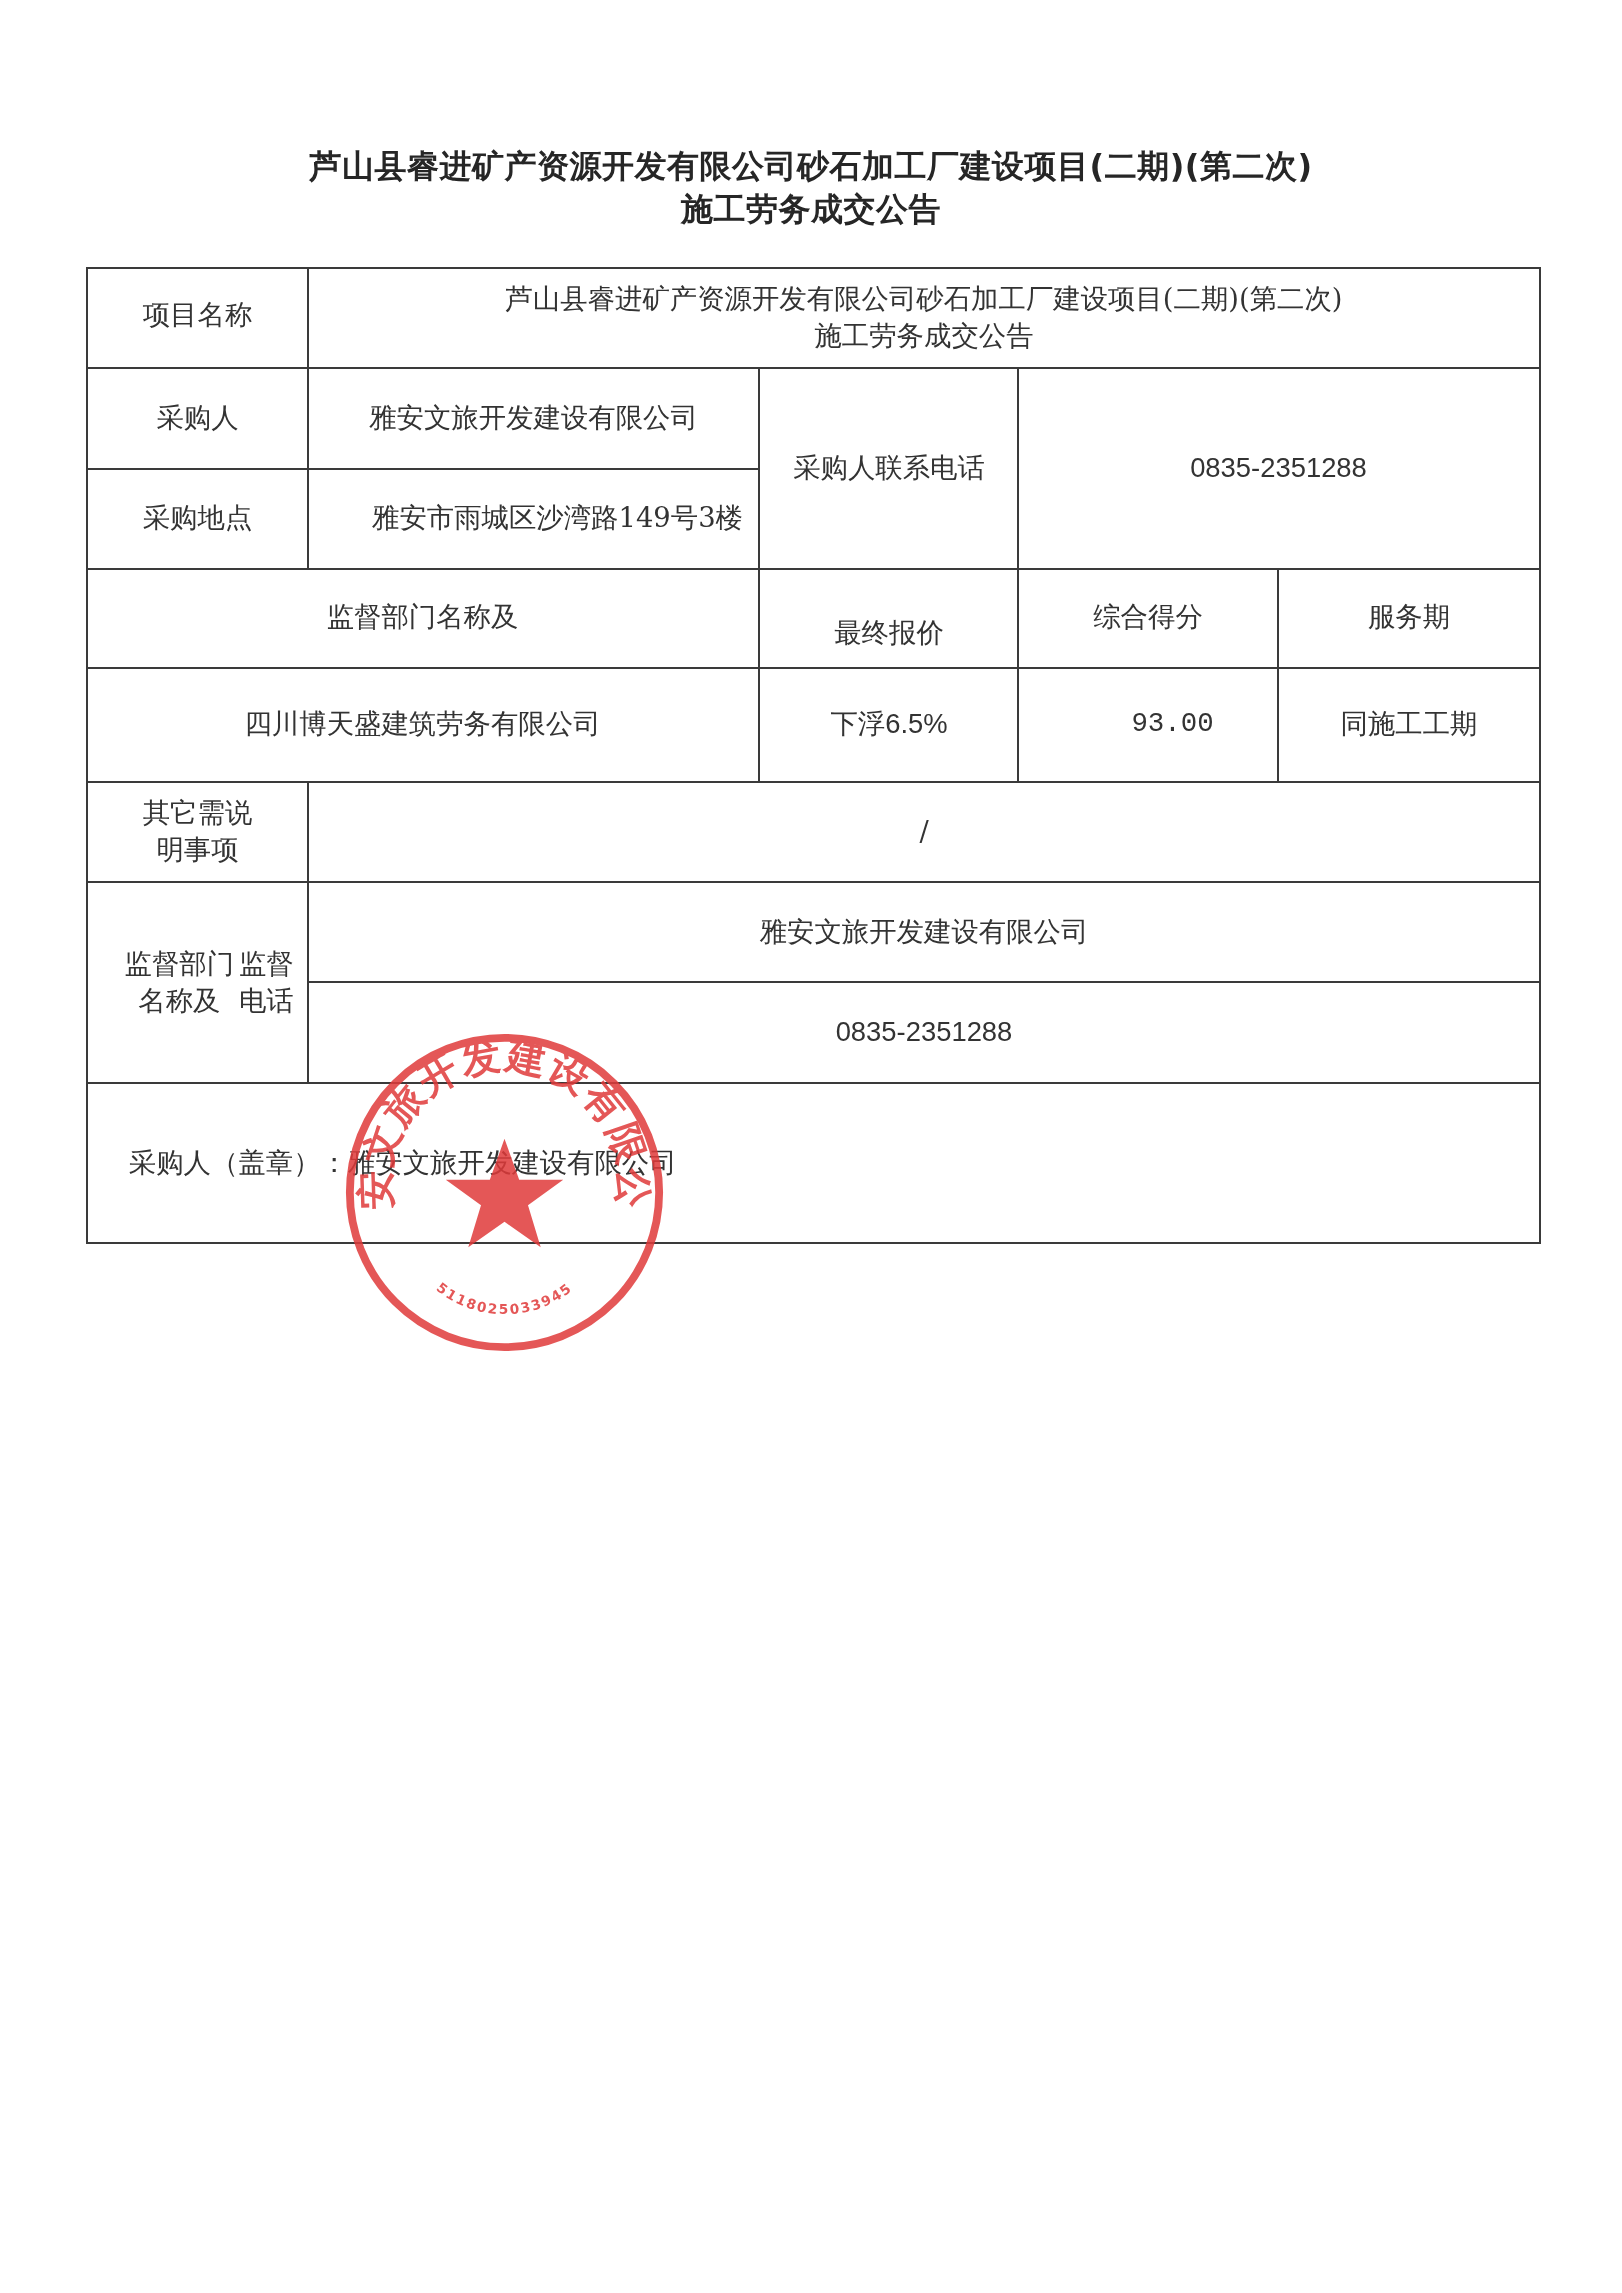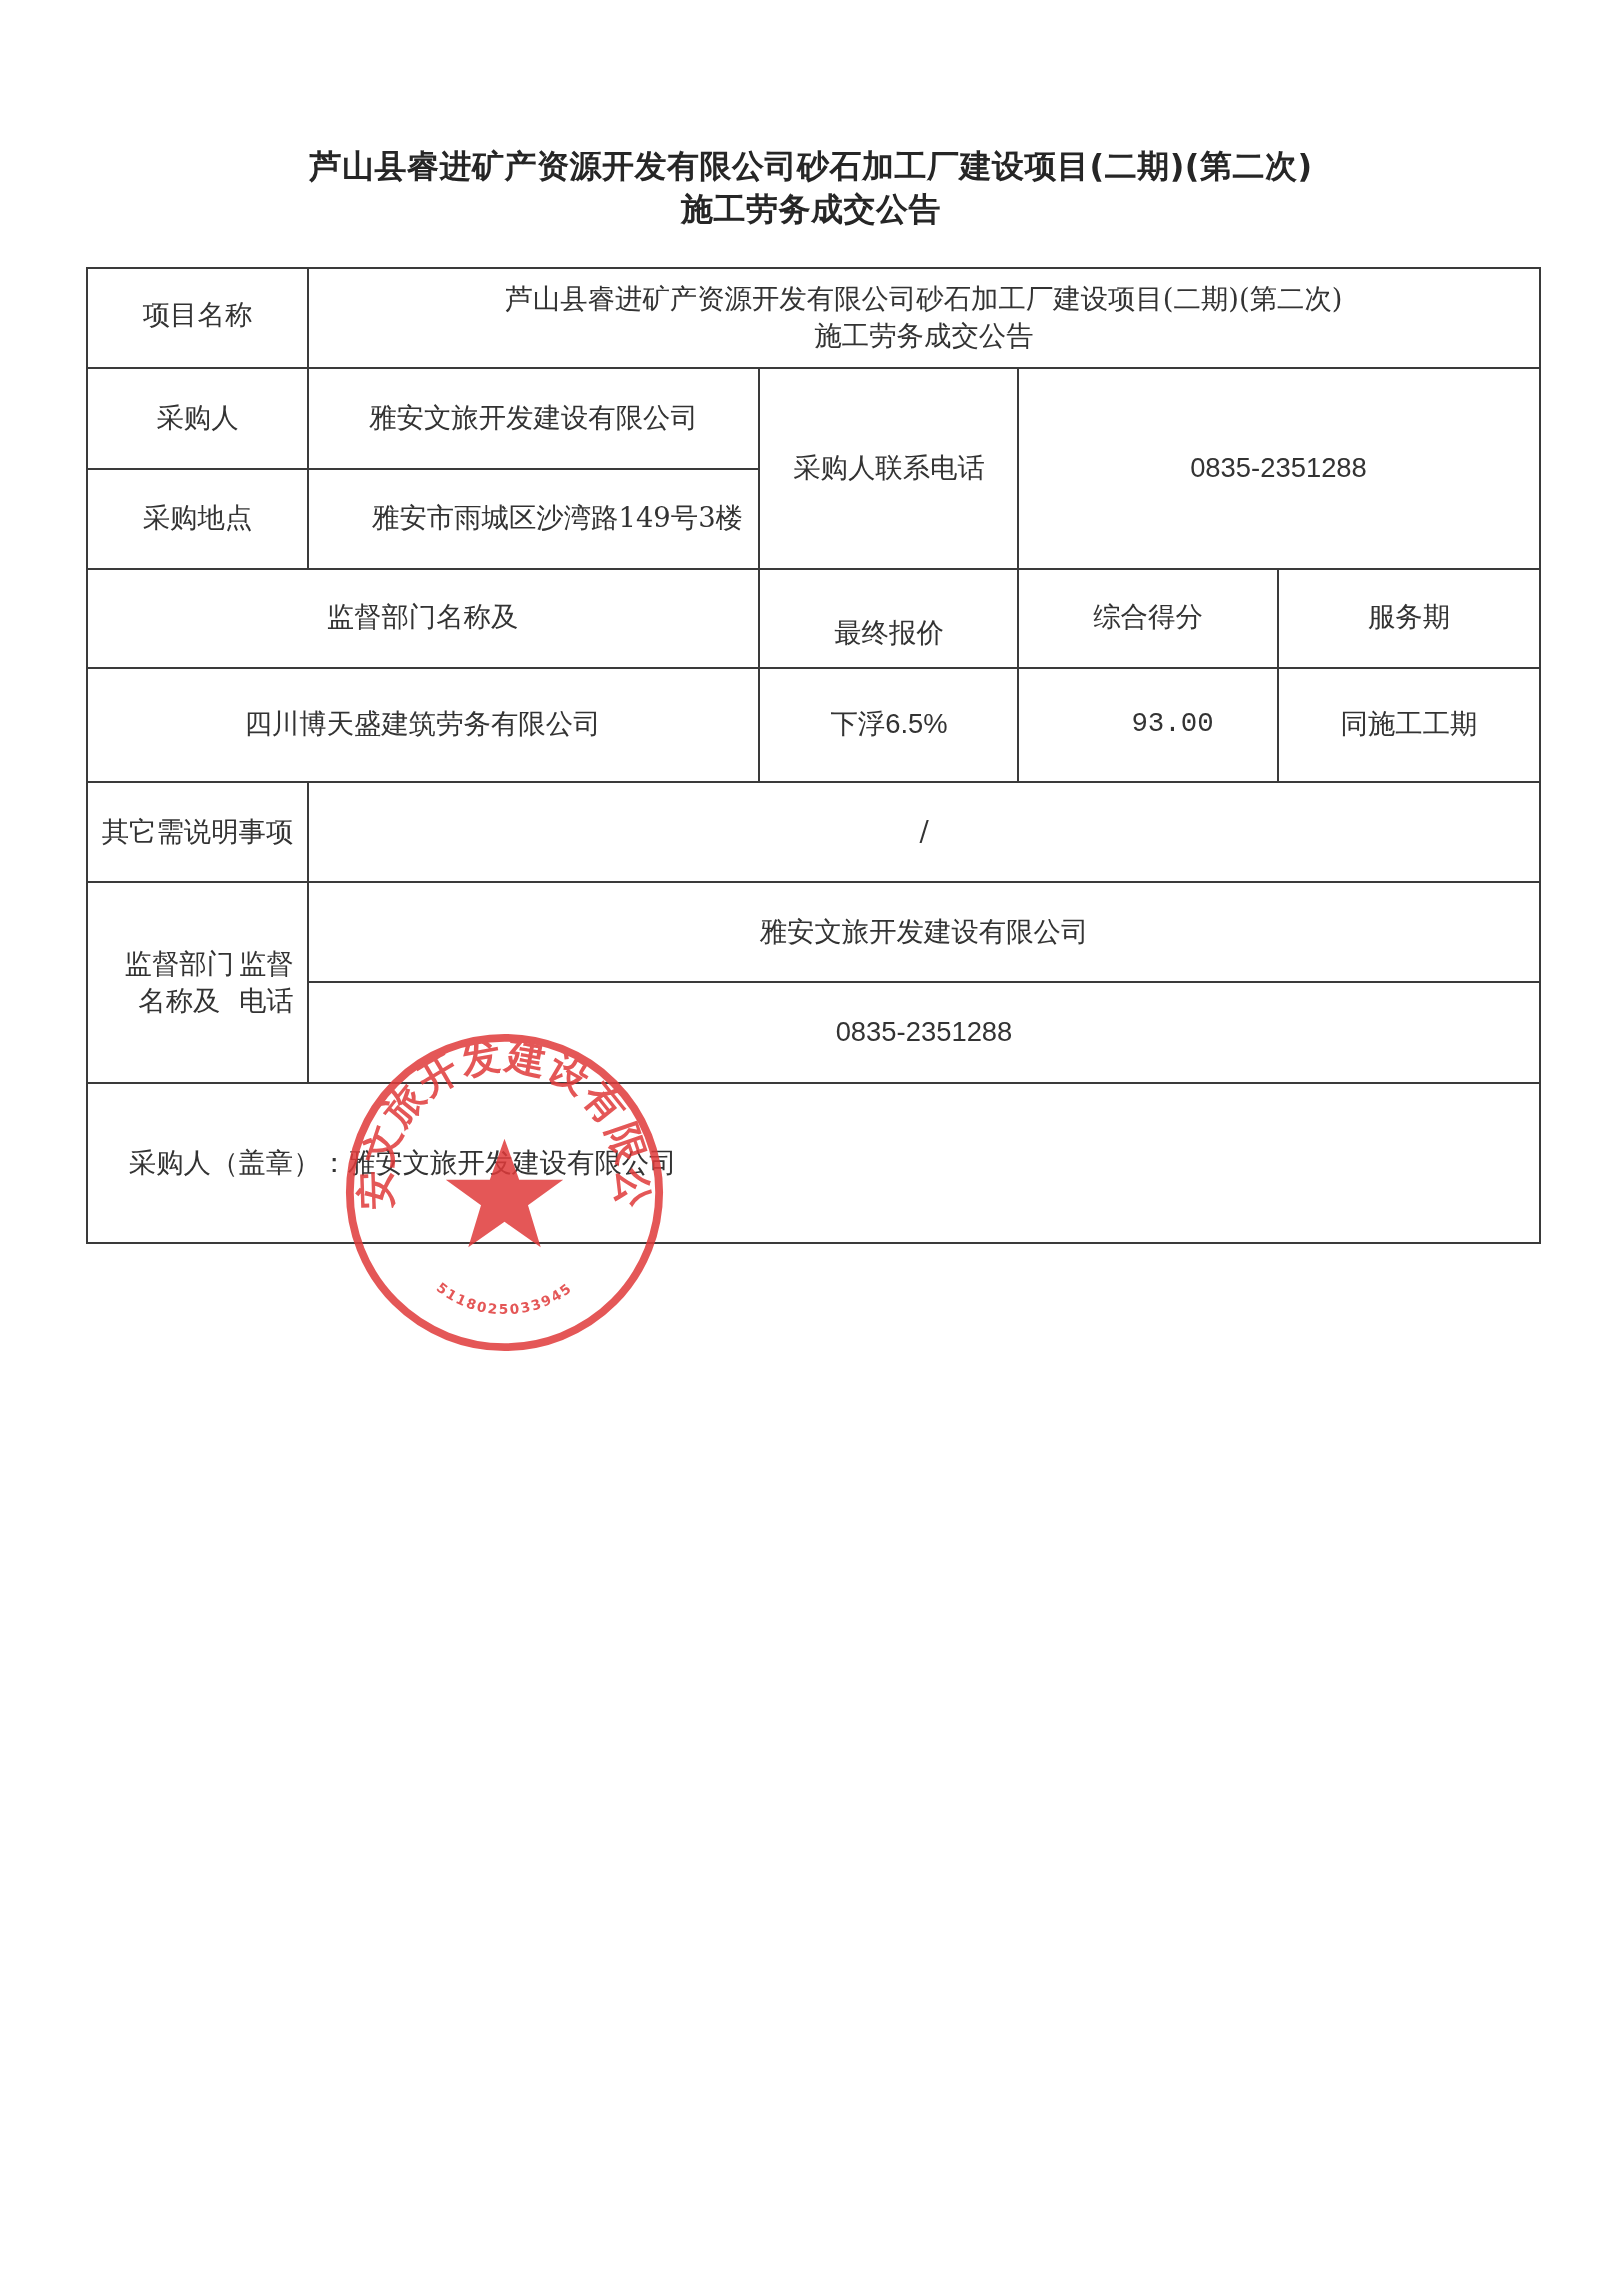--- a/index.html
+++ b/index.html
@@ -67,21 +67,21 @@
   <div class="cell" style="left:1019px; top:569px; width:258px; height:97px;">综合得分</div>
   <div class="cell" style="left:1279px; top:569px; width:260px; height:97px;">服务期</div>
 
   <div>
     <div class="cell" style="left:88px; top:668px; width:669px; height:113px;">四川博天盛建筑劳务有限公司</div>
     <div class="cell sans" style="left:760px; top:668px; width:258px; height:113px;">下浮6.5%</div>
     <div class="cell mono" style="left:1019px; top:668px; width:307px; height:113px;">93.00</div>
     <div class="cell" style="left:1279px; top:668px; width:260px; height:113px;">同施工工期</div>
   </div>
 
-  <div class="cell" style="left:88px; top:783px; width:219px; height:98px; flex-direction:row;">
+  <div class="cell" style="left:88px; top:783px; width:219px; height:98px; flex-direction:column;">
     <span>其它需说</span>
     <span>明事项</span>
   </div>
   <div class="cell" style="left:309px; top:783px; width:1230px; height:98px;">/</div>
 
   <div class="cell" style="left:88px; top:883px; width:210px; height:199px; flex-direction:row;padding-left:36px;">
     <span>监督部门名称及</span>
     <span>监督电话</span>
   </div>
   <div class="cell" style="left:309px; top:883px; width:1230px; height:98px;">雅安文旅开发建设有限公司</div>

